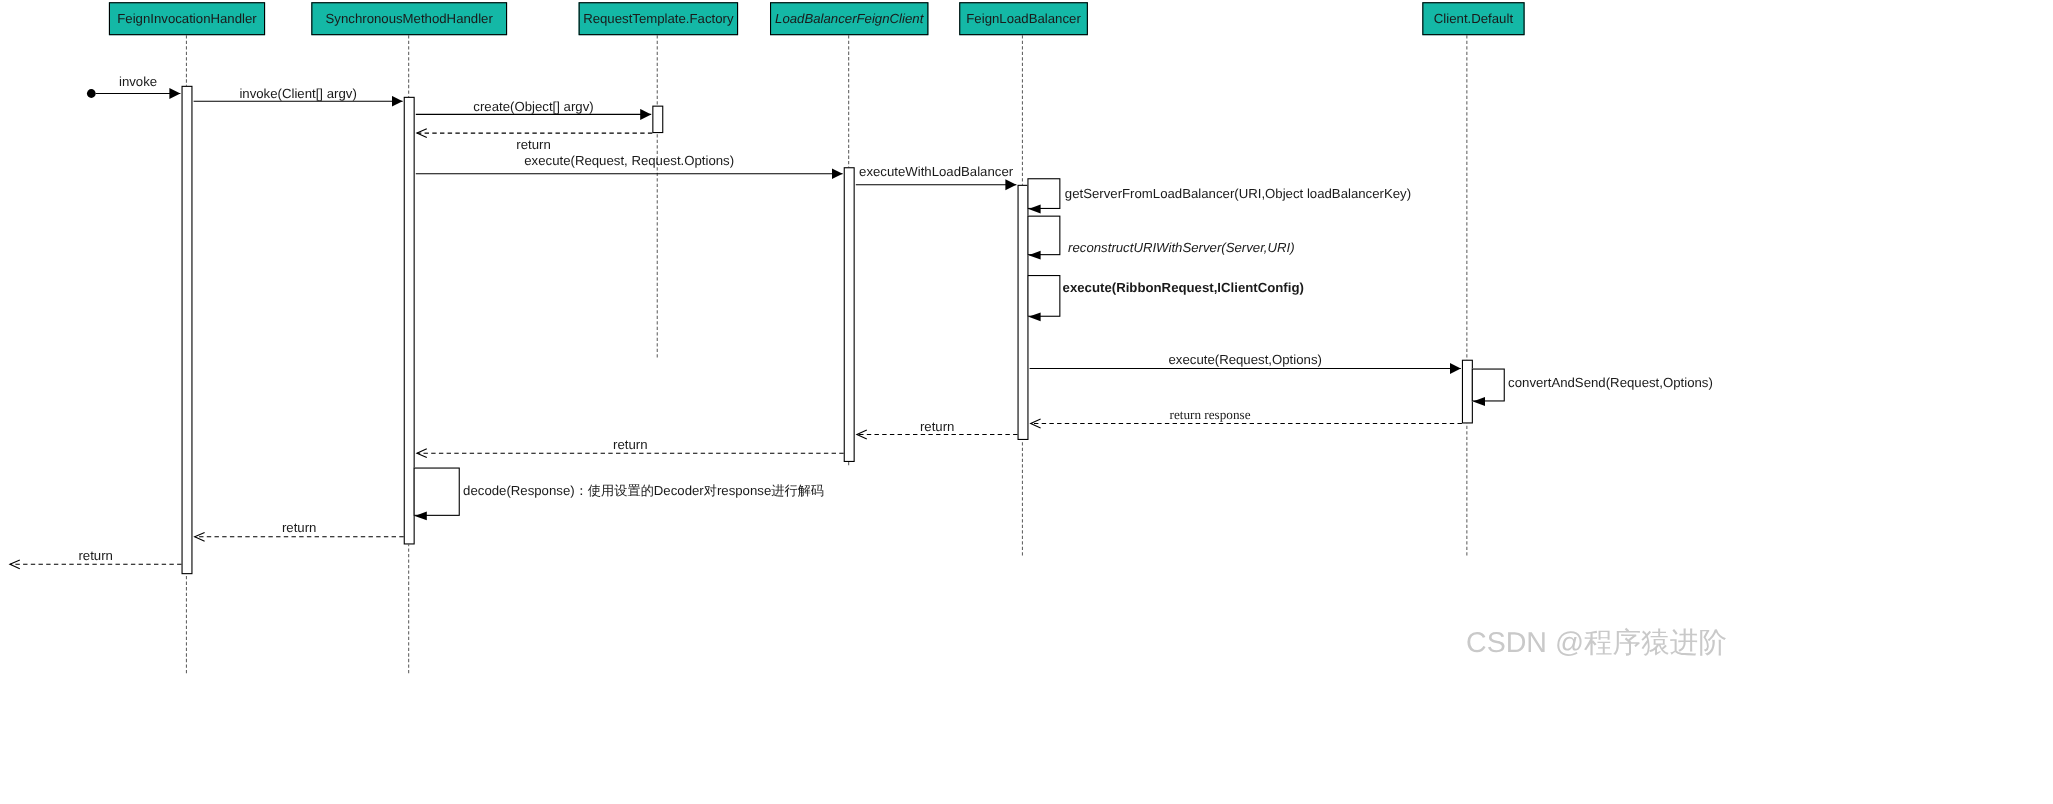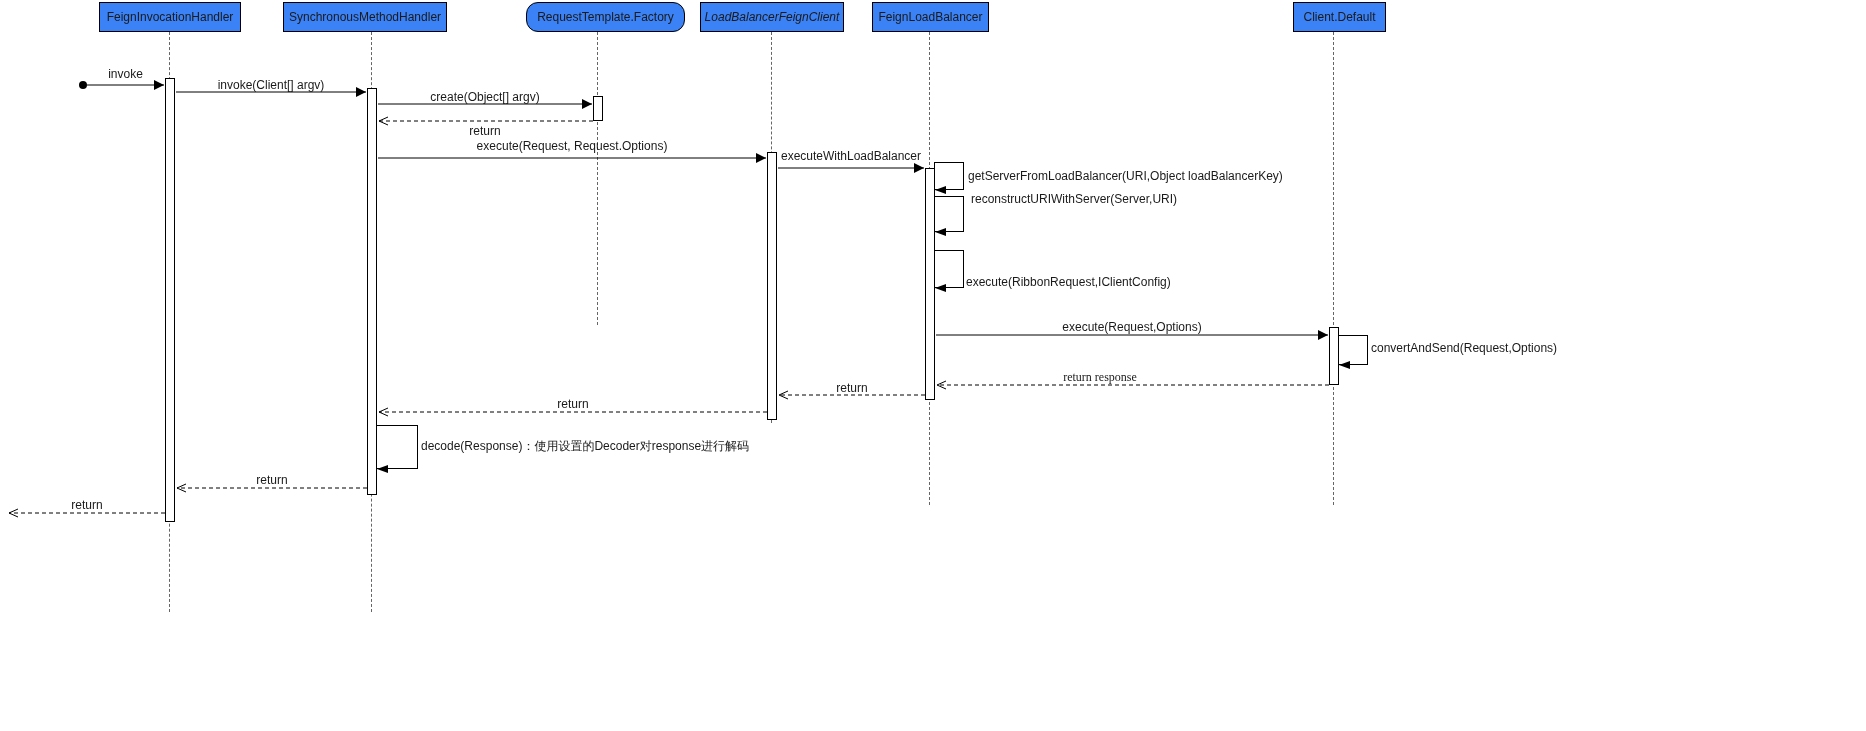--- a/index.html
+++ b/index.html
@@ -11,21 +11,21 @@
     font-family: "Liberation Sans", "DejaVu Sans", sans-serif;
     color: #1a1a1a;
     overflow: hidden;
   }
   .participant {
     position: absolute;
     top: 2px;
     height: 30px;
     box-sizing: border-box;
     border: 1px solid #000;
-    background: #3b82f6;
+    background: #14b8a6;
     display: flex;
     align-items: center;
     justify-content: center;
     font-size: 12px;
     white-space: nowrap;
     z-index: 3;
   }
   .lifeline {
     position: absolute;
     width: 0;
@@ -82,24 +82,24 @@
   <div class="lifeline" style="left:169px; top:32px; height:580px;"></div>
   <div class="lifeline" style="left:371px; top:32px; height:580px;"></div>
   <div class="lifeline" style="left:597px; top:32px; height:293px;"></div>
   <div class="lifeline" style="left:771px; top:32px; height:391px;"></div>
   <div class="lifeline" style="left:929px; top:32px; height:473px;"></div>
   <div class="lifeline" style="left:1333px; top:32px; height:473px;"></div>
 
   <div class="participant" style="left:99px;  width:142px;">
       <span>FeignInvocationHandler</span>
     </div>
-  <div class="participant" style="left:283px; width:164px;">
+  <div class="participant" style="left:283px; width:178px;">
       <span>SynchronousMethodHandler</span>
     </div>
-  <div class="participant" style="left:526px; width:159px;border-radius:12px;">
+  <div class="participant" style="left:526px; width:145px;">
       <span>RequestTemplate.Factory</span>
     </div>
   <div class="participant" style="left:700px; width:144px;font-style:italic;">
       <span>LoadBalancerFeignClient</span>
     </div>
   <div class="participant" style="left:872px; width:117px;">
       <span>FeignLoadBalancer</span>
     </div>
   <div class="participant" style="left:1293px; width:93px;">
       <span>Client.Default</span>
@@ -150,25 +150,26 @@
     <path d="M377 469 L388 465 L388 473 Z" fill="#000"></path>
   </svg>
 
   <div class="lbl lbl-c" style="left:87px;  top:67px;  width:77px;">invoke</div>
   <div class="lbl lbl-c" style="left:176px; top:78px;  width:190px;">invoke(Client[] argv)</div>
   <div class="lbl lbl-c" style="left:378px; top:90px;  width:214px;">create(Object[] argv)</div>
   <div class="lbl lbl-c" style="left:378px; top:124px; width:214px;">return</div>
   <div class="lbl lbl-c" style="left:378px; top:139px; width:388px;">execute(Request, Request.Options)</div>
   <div class="lbl lbl-c" style="left:771px; top:149px; width:160px;">executeWithLoadBalancer</div>
   <div class="lbl" style="left:968px; top:169px;">getServerFromLoadBalancer(URI,Object loadBalancerKey)</div>
-  <div class="lbl" style="left:971px; top:192px;">reconstructURIWithServer(Server,URI)</div>
-  <div class="lbl" style="left:966px; top:275px;">execute(RibbonRequest,IClientConfig)</div>
+  <div class="lbl" style="left:971px; top:218px;font-style:italic;">reconstructURIWithServer(Server,URI)</div>
+  <div class="lbl" style="left:966px; top:254px;font-weight:bold;">execute(RibbonRequest,IClientConfig)</div>
   <div class="lbl lbl-c" style="left:936px; top:320px; width:392px;">execute(Request,Options)</div>
   <div class="lbl" style="left:1371px; top:341px;">convertAndSend(Request,Options)</div>
   <div class="lbl lbl-c" style="left:936px; top:370px; width:328px;font-family:Liberation Serif, serif;">return response</div>
   <div class="lbl lbl-c" style="left:779px; top:381px; width:146px;">return</div>
   <div class="lbl lbl-c" style="left:379px; top:397px; width:388px;">return</div>
   <div class="lbl" style="left:421px; top:439px;">decode(Response)：使用设置的Decoder对response进行解码</div>
   <div class="lbl lbl-c" style="left:177px; top:473px; width:190px;">return</div>
   <div class="lbl lbl-c" style="left:9px;   top:498px; width:156px;">return</div>
 
+  <div class="watermark">CSDN @程序猿进阶</div>
 
 </div>
 
 </body></html>

